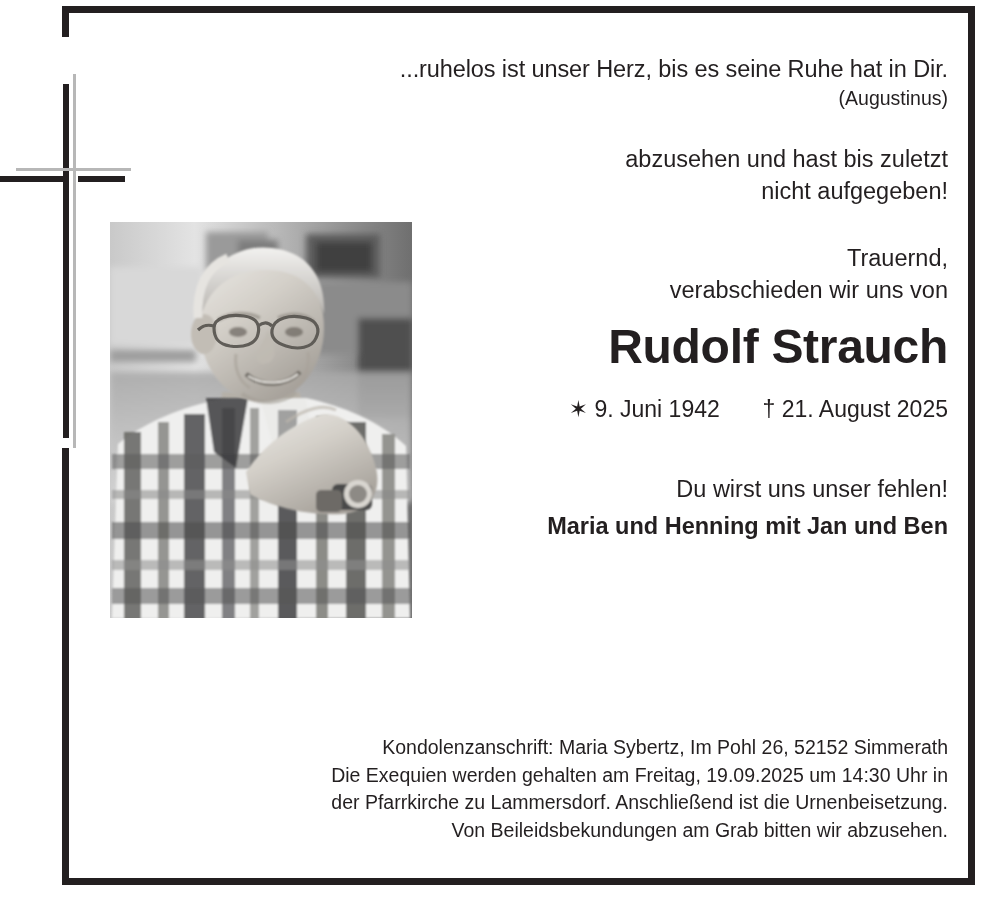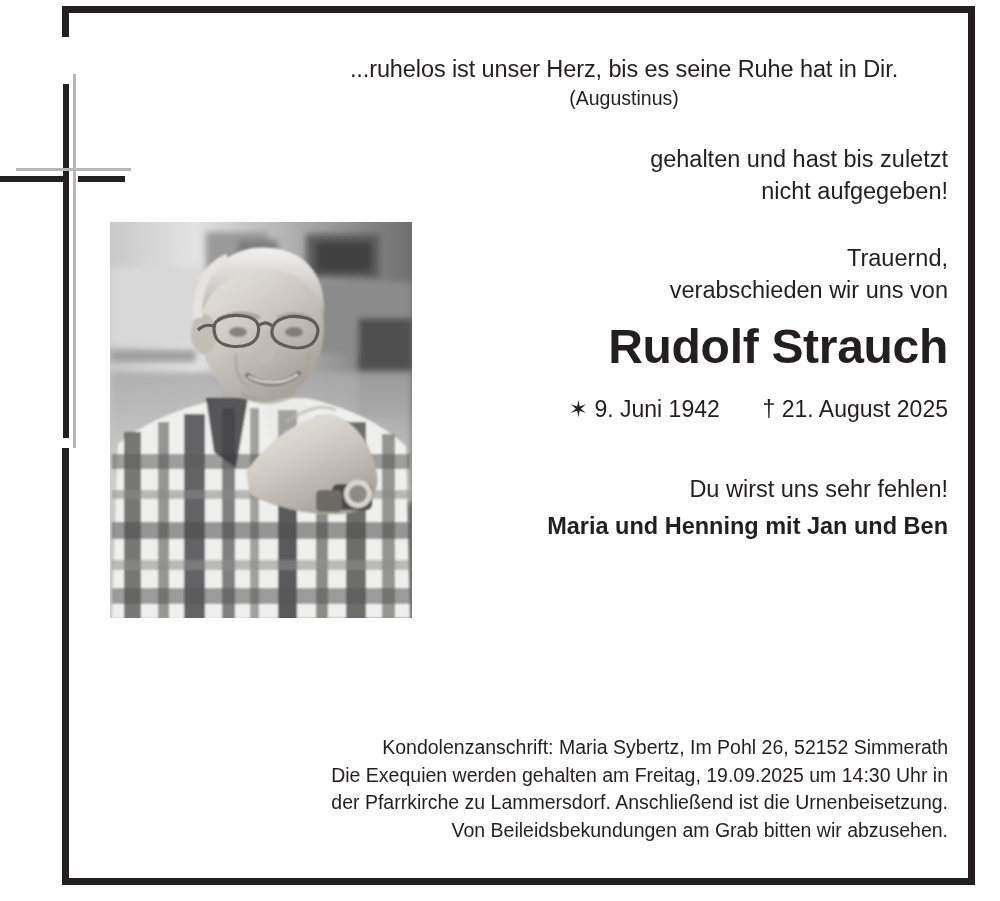--- a/index.html
+++ b/index.html
@@ -121,21 +121,21 @@
     left: 300px;
     top: 0;
     width: 648px;
     text-align: right;
   }
   .quote-line {
     font-size: 23.5px;
     line-height: 1.22;
     letter-spacing: -0.1px;
   }
-  .quote-block { margin-top: 55px; text-align: center; }
+  .quote-block { margin-top: 55px; }
   .quote-attr {
     font-size: 19.5px;
     line-height: 1.3;
     margin-top: 2px;
   }
   .verse {
     margin-top: 33px;
     font-size: 23.5px;
     line-height: 1.36;
   }
@@ -322,40 +322,40 @@
   </div>
 
   <div class="textcol">
 
     <div class="quote-block">
       <div class="quote-line">...ruhelos ist unser Herz, bis es seine Ruhe hat in Dir.</div>
       <div class="quote-attr">(Augustinus)</div>
     </div>
 
     <div class="verse">
-      <div>gehalten und hast bis zuletzt</div>
+      <div>abzusehen und hast bis zuletzt</div>
       <div>nicht aufgegeben!</div>
     </div>
 
     <div class="intro">
       <div>Trauernd,</div>
       <div>verabschieden wir uns von</div>
     </div>
 
     <div class="name">Rudolf Strauch</div>
 
     <div class="dates">
       <span>✶</span>
       <span>9. Juni 1942</span>
       <span class="gap"></span>
       <span>†</span>
       <span>21. August 2025</span>
     </div>
 
-    <div class="miss">Du wirst uns sehr fehlen!</div>
+    <div class="miss">Du wirst uns unser fehlen!</div>
 
     <div class="family">
       <div>Maria und Henning mit Jan und Ben</div>
     </div>
 
   </div>
 
   <div class="footer">
     <div>Kondolenzanschrift: Maria Sybertz, Im Pohl 26, 52152 Simmerath</div>
     <div>Die Exequien werden gehalten am Freitag, 19.09.2025 um 14:30 Uhr in</div>

